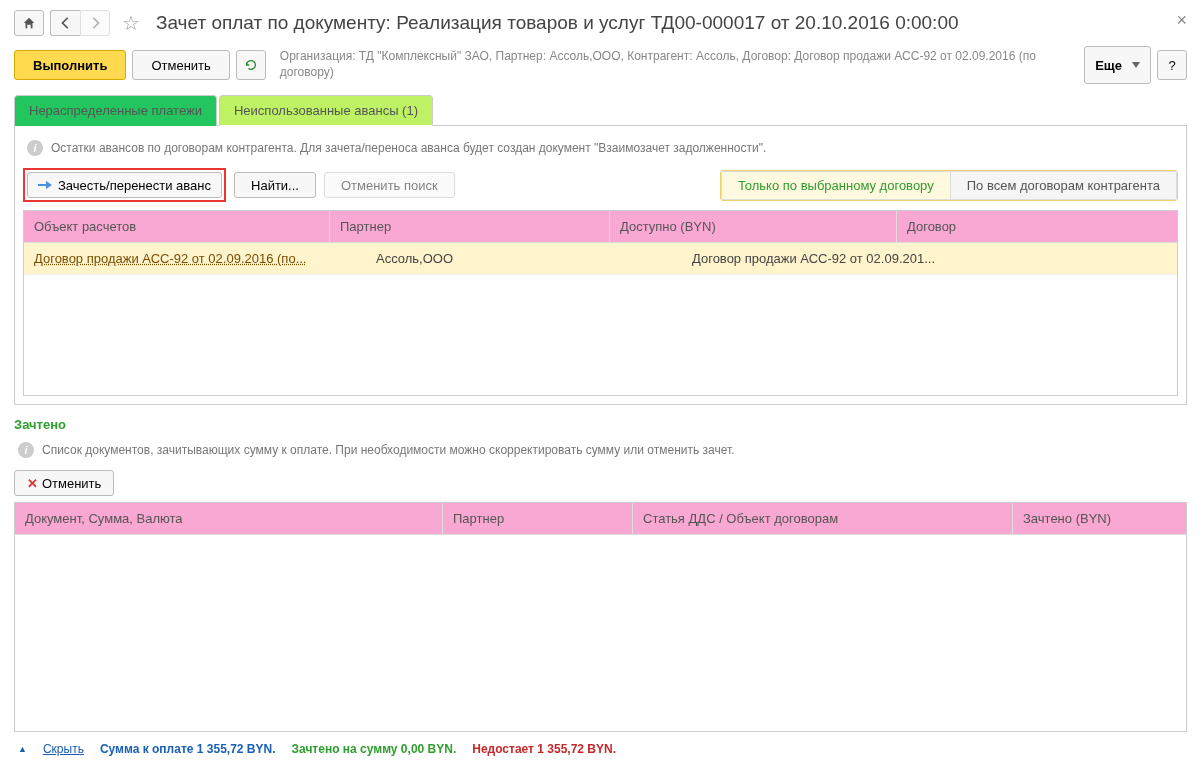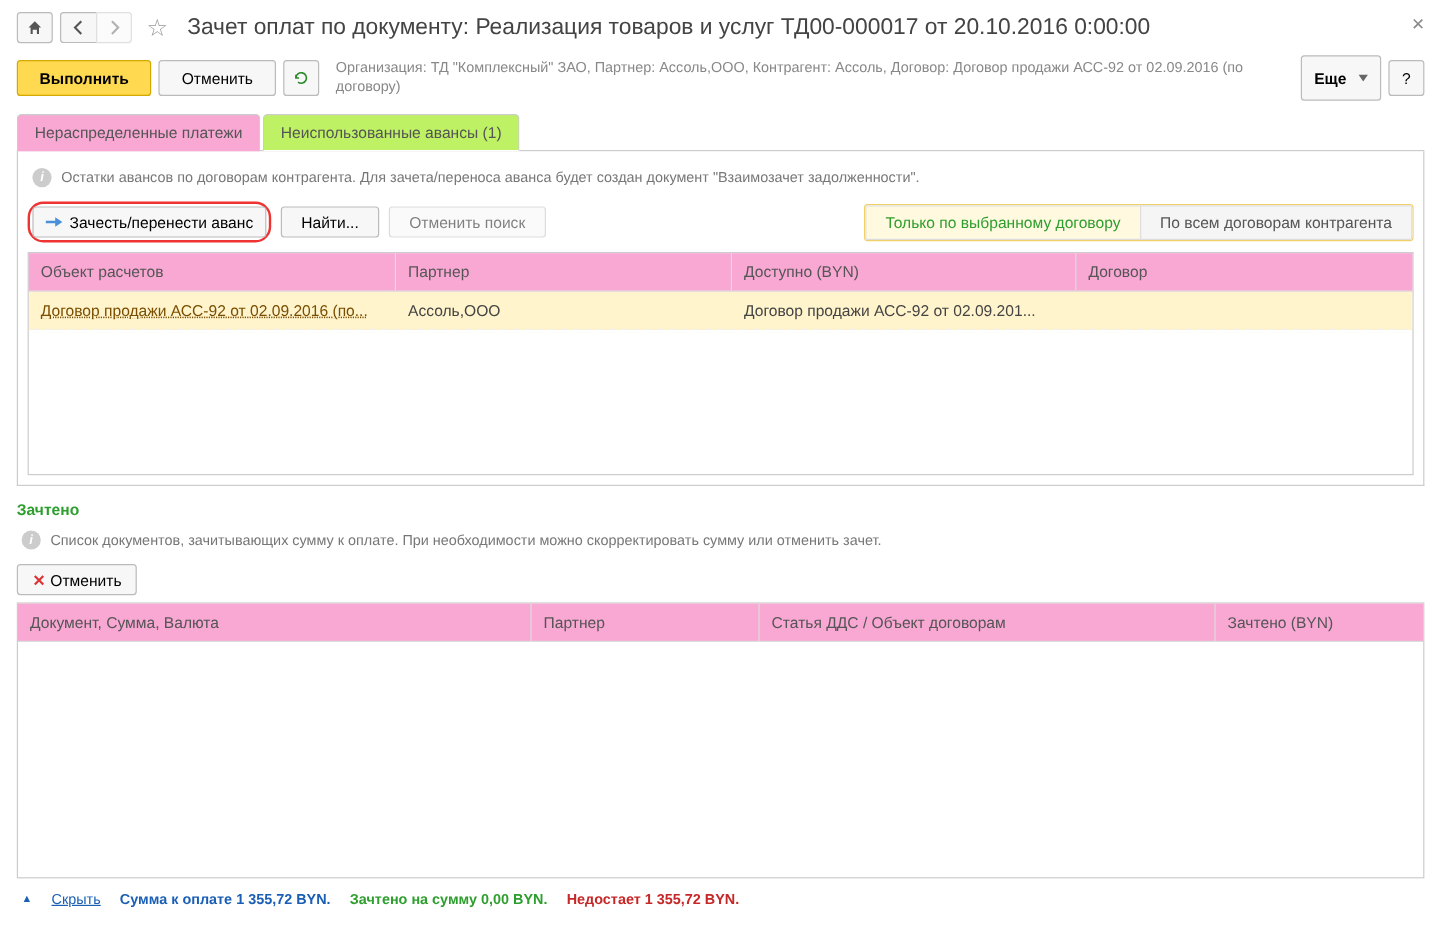--- a/index.html
+++ b/index.html
@@ -14,39 +14,39 @@
   .btn-group .btn:last-child { border-radius: 0 3px 3px 0; border-right: 1px solid #bbb; }
   .close-x { position: absolute; right: 0; top: 0; font-size: 18px; color: #888; cursor: pointer; }
   .star-icon { color: #999; font-size: 20px; padding: 0 6px; cursor: pointer; }
   .page-title { font-size: 19px; color: #444; margin-left: 4px; }
   .command-row { display: flex; align-items: center; gap: 6px; margin-bottom: 10px; }
   .btn.primary { background: #ffd94f; border-color: #d4a900; font-weight: bold; padding: 6px 18px; height: 30px; }
   .btn.secondary { padding: 6px 18px; height: 30px; }
   .org-text { font-size: 12px; color: #888; margin-left: 8px; flex: 1; line-height: 1.3; }
   .btn.more { display: flex; align-items: center; gap: 10px; padding: 18px 10px; height: 30px; font-weight: bold; }
   .tabs { display: flex; border-bottom: 1px solid #ccc; margin-bottom: 0; }
-  .tab { border: 1px solid #ccc; border-bottom: none; padding: 7px 14px; background: #f9a8d4; cursor: pointer; font-size: 13px; color: #555; border-radius: 4px 4px 0 0; margin-right: 2px; position: relative; bottom: -1px; }
+  .tab { border: 1px solid #ccc; border-bottom: none; padding: 7px 14px; background: #22c55e; cursor: pointer; font-size: 13px; color: #555; border-radius: 4px 4px 0 0; margin-right: 2px; position: relative; bottom: -1px; }
   .tab.active { background: #bef264; border-bottom: 1px solid #fff; }
   .tab-content { border: 1px solid #ccc; border-top: none; padding: 8px; }
   .info-line { display: flex; align-items: center; gap: 8px; color: #777; font-size: 12px; padding: 6px 4px; }
   .info-icon { width: 16px; height: 16px; border-radius: 50%; background: #ccc; color: #fff; font-size: 11px; font-weight: bold; display: inline-flex; align-items: center; justify-content: center; font-style: italic; }
   .toolbar-row { display: flex; align-items: center; gap: 8px; margin: 6px 0 8px 0; }
-  .hl-red { border: 2px solid #e33; border-radius: 13px; padding: 2px; }
+  .hl-red { border: 2px solid #e33; border-radius: 0; padding: 2px; }
   .spacer { flex: 1; }
   .toggle-group { display: flex; border: 1px solid #f0d069; border-radius: 3px; overflow: hidden; }
   .toggle-btn { padding: 6px 16px; cursor: pointer; font-size: 13px; border: 1px solid #ddd; }
   .toggle-btn:first-child { border-right: none; }
   .toggle-btn.active { background: #fff9e0; color: #2e9e2e; }
   .toggle-btn.inactive { background: #f5f5f5; color: #555; }
   .table { border: 1px solid #ccc; width: 100%; }
   .table-head { display: flex; background: #f9a8d4; border-bottom: 1px solid #ddd; }
   .table-head .th { padding: 8px 10px; font-size: 13px; color: #555; border-right: 1px solid #ddd; }
   .table-head .th:last-child { border-right: none; }
   .table-body { height: 152px; overflow: auto; }
-  .table-row { display: flex; border-bottom: 1px dotted #eee; }
+  .table-row { display: flex; border-bottom: 1px dotted #eee; gap: 36px; }
   .table-row.selected { background: #fff4cc; }
   .table-row .td { padding: 8px 10px; font-size: 13px; border-right: 1px solid transparent; white-space: nowrap; overflow: hidden; text-overflow: ellipsis; }
   .link { color: #7a4d00; text-decoration: underline; text-decoration-style: dotted; }
   .section-label { color: #2e9e2e; font-weight: bold; margin: 12px 0 4px 0; }
   .cancel-icon { color: #d33; font-weight: bold; margin-right: 4px; }
   .table2-body { height: 196px; }
   .footer { display: flex; align-items: center; gap: 16px; padding: 10px 4px 0 4px; font-size: 12px; }
   .hide-link { color: #1a5fb4; text-decoration: underline; cursor: pointer; }
   .footer .blue { color: #1a5fb4; font-weight: bold; }
   .footer .green { color: #2e9e2e; font-weight: bold; }

